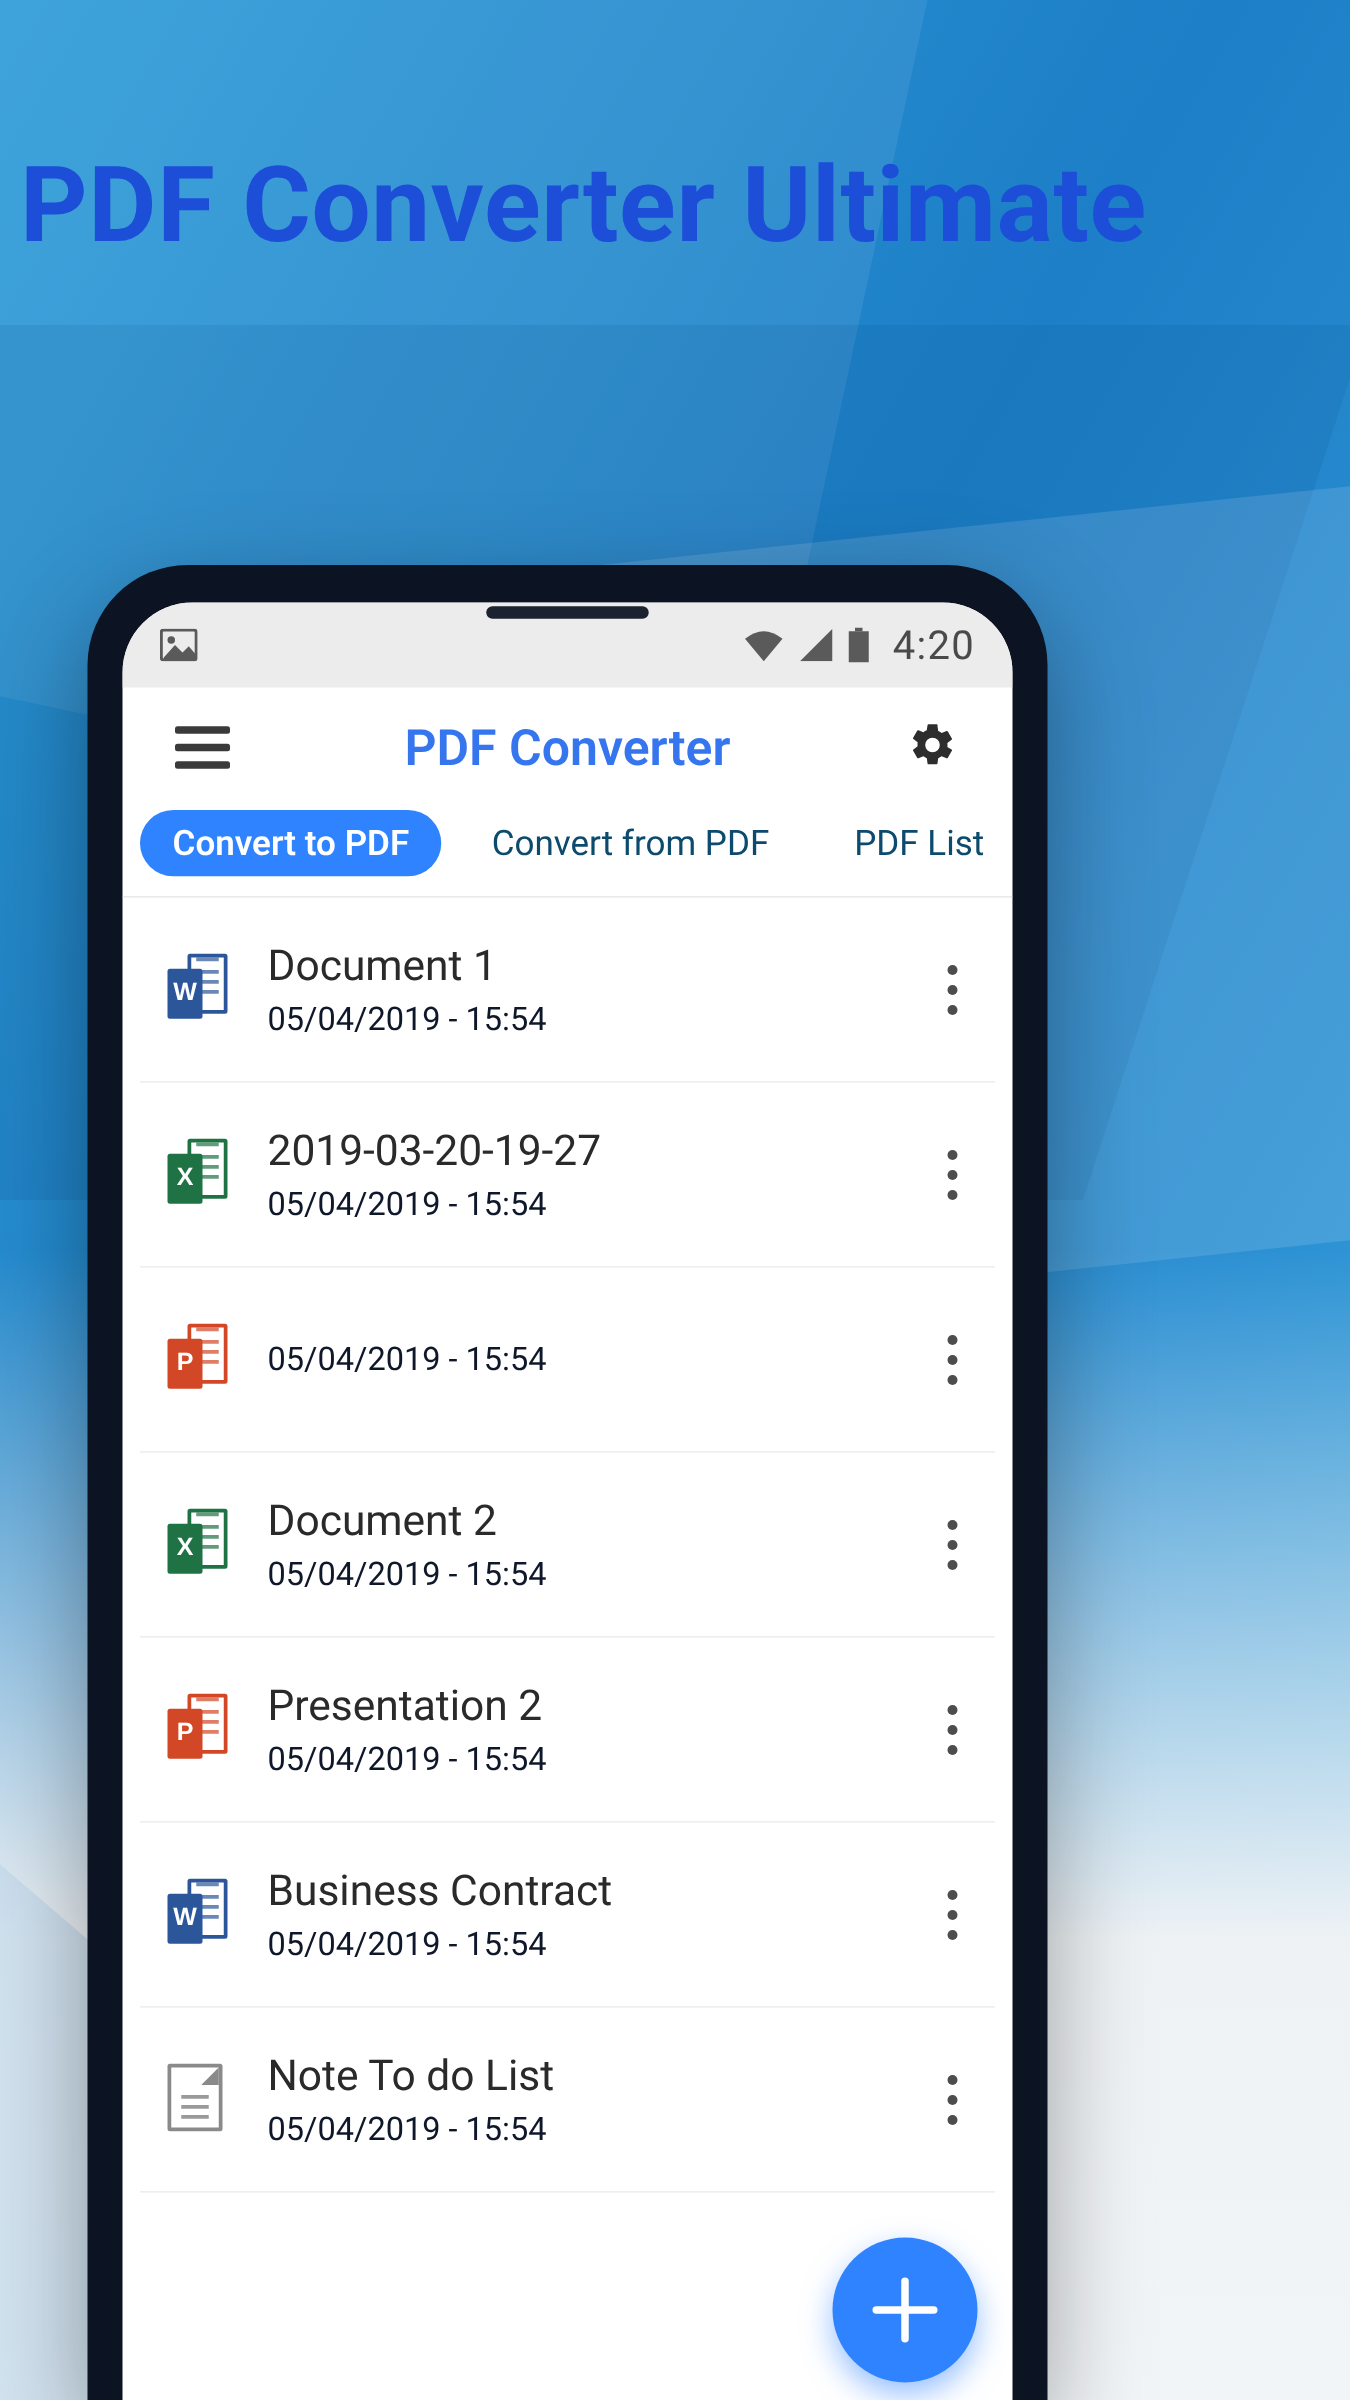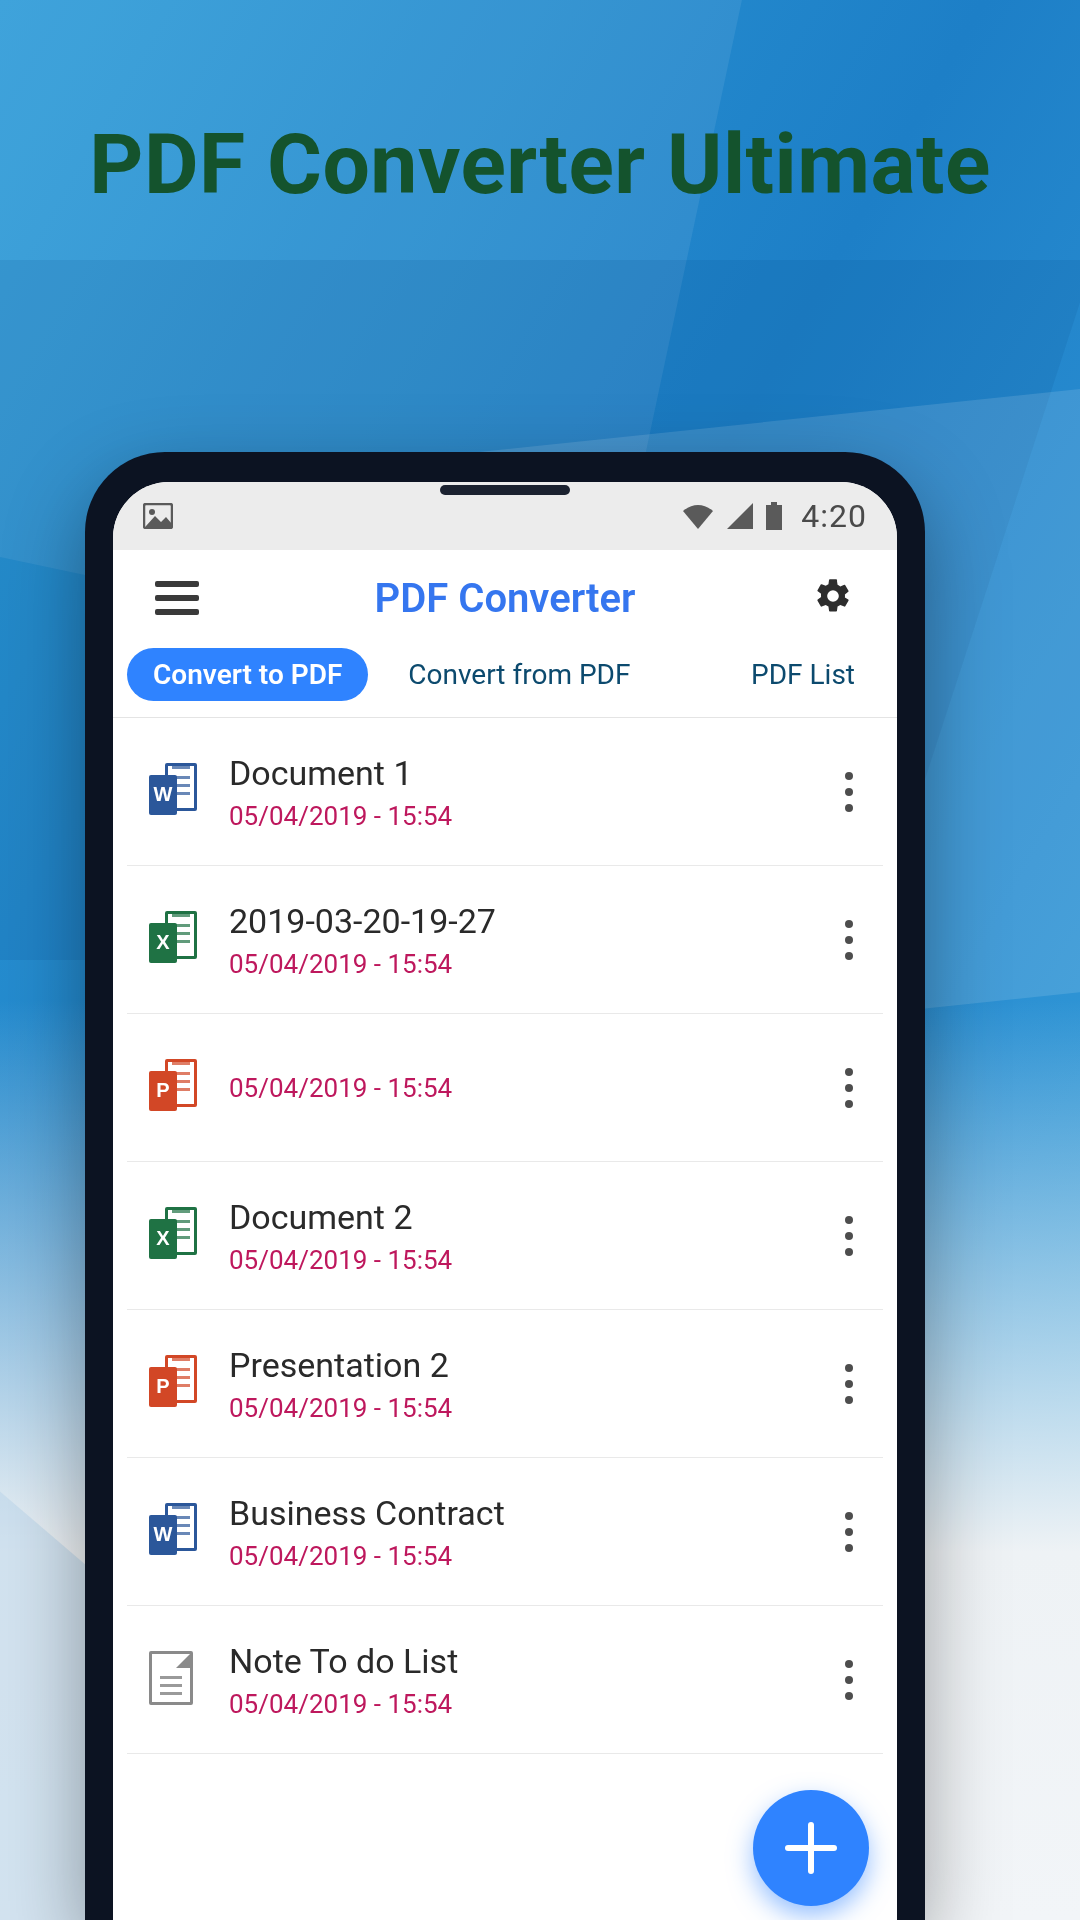--- a/index.html
+++ b/index.html
@@ -35,33 +35,32 @@
     background: linear-gradient(180deg, rgba(255,255,255,0) 0%, #eef2f5 60%, #f2f5f8 100%);
   }
   .bg-shape.triBL {
     bottom: 0; left: -200px; width: 700px; height: 600px;
     background: rgba(190,215,235,0.6);
     clip-path: polygon(0 100%, 0 0, 100% 100%);
   }
 
   .promo-title {
     position: absolute;
-    top: 115px; left: 0; right: 0;
-    text-align: center;
-    color: #14532d;
+    top: 115px; left: 16px; right: 0;
+    color: #1d4ed8;
     font-weight: 700;
     font-size: 84px;
     letter-spacing: 0.5px;
   }
 
   
   .phone {
     position: absolute;
-    left: 85px; top: 452px;
-    width: 840px; height: 1468px;
+    left: 70px; top: 452px;
+    width: 768px; height: 1468px;
     background: #0c1322;
     border-radius: 80px 80px 0 0;
     padding: 30px 28px 0 28px;
     box-shadow: 0 30px 80px rgba(0,0,0,0.35);
   }
   .phone::after { 
     content:"";
     position:absolute; top:33px; left:50%; transform:translateX(-50%);
     width: 130px; height: 10px; border-radius: 5px;
     background: #1b2230;
@@ -127,21 +126,21 @@
   .list { flex:1; overflow:hidden; padding: 0 14px; }
   .row {
     display:flex; align-items:center;
     height: 148px;
     border-bottom: 1px solid #e9e9e9;
     padding: 0 10px;
   }
   .row .icon { width: 72px; display:flex; align-items:center; justify-content:center; }
   .row .text { flex:1; padding-left: 20px; display:flex; flex-direction:column; gap:8px; }
   .row .name { font-size: 34px; color:#2a2a2a; }
-  .row .date { font-size: 26px; color:#be185d; }
+  .row .date { font-size: 26px; color:#0f172a; }
   .row .menu { width:48px; display:flex; align-items:center; justify-content:center; }
   .menu .dots { display:flex; flex-direction:column; gap:8px; }
   .menu .dots span { width:8px; height:8px; background:#4d4d4d; border-radius:50%; display:block; }
 
   
   .ficon { width:48px; height:58px; position:relative; }
   .ficon .back {
     position:absolute; right:0; top:0; width:32px; height:48px;
     border:3px solid; border-radius:2px; background:#fff;
   }

